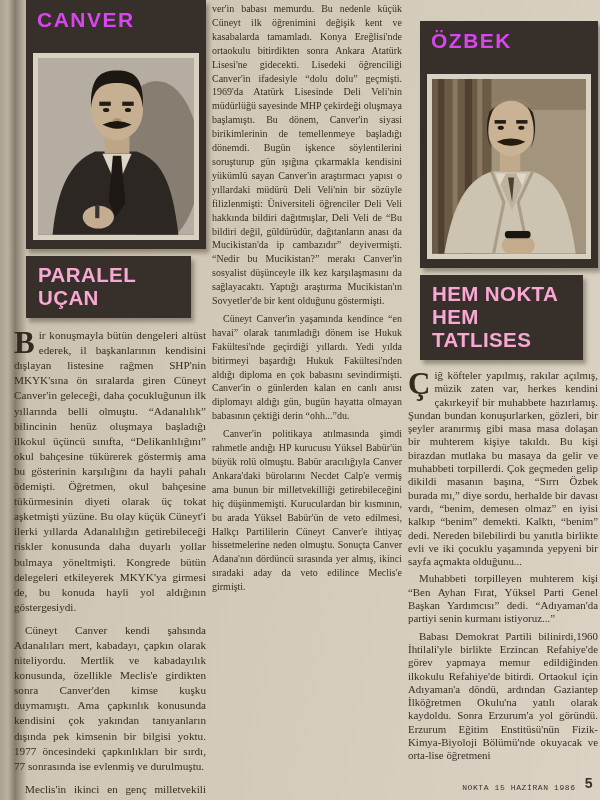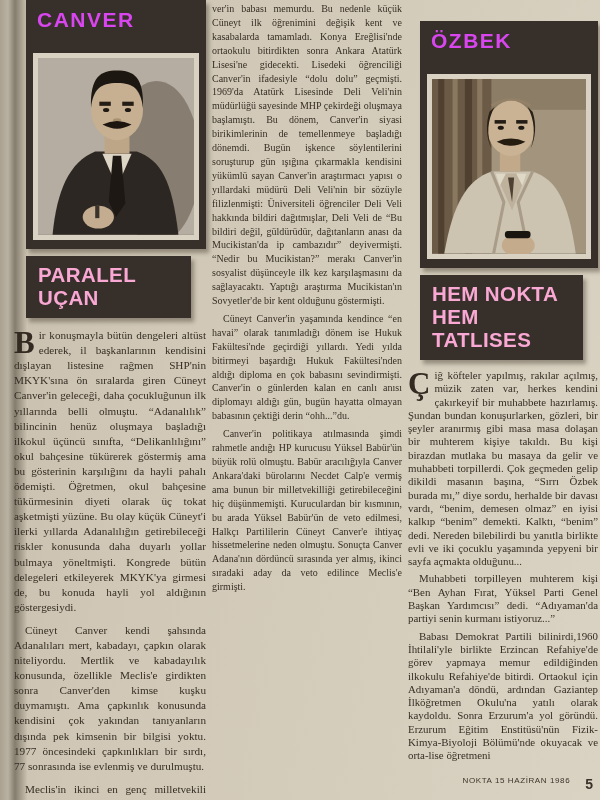--- a/index.html
+++ b/index.html
@@ -54,22 +54,22 @@
   .right-body p { margin-bottom:4px; }
   .ind { text-indent:11px; }
 
   .dropcap {
     float:left; font-weight:bold; font-size:31px; line-height:25px;
     padding:2px 4px 0 0; color:#332b21;
   }
 
   .footer {
     position:absolute; right:7px; bottom:8px;
-    font-family:Liberation Sans, sans-serif; color:#3b332a;
-    display:flex; align-items:flex-start; gap:15px;
+    font-family:Liberation Mono, monospace; color:#3b332a;
+    display:flex; align-items:flex-end; gap:9px;
   }
   .footer .mag  { font-size:8px; letter-spacing:.6px; }
   .footer .num  { font-size:14px; font-weight:bold; }
 </style>
 </head>
 <body>
 
 <div class="page">
   <div class="spine"></div>
 

